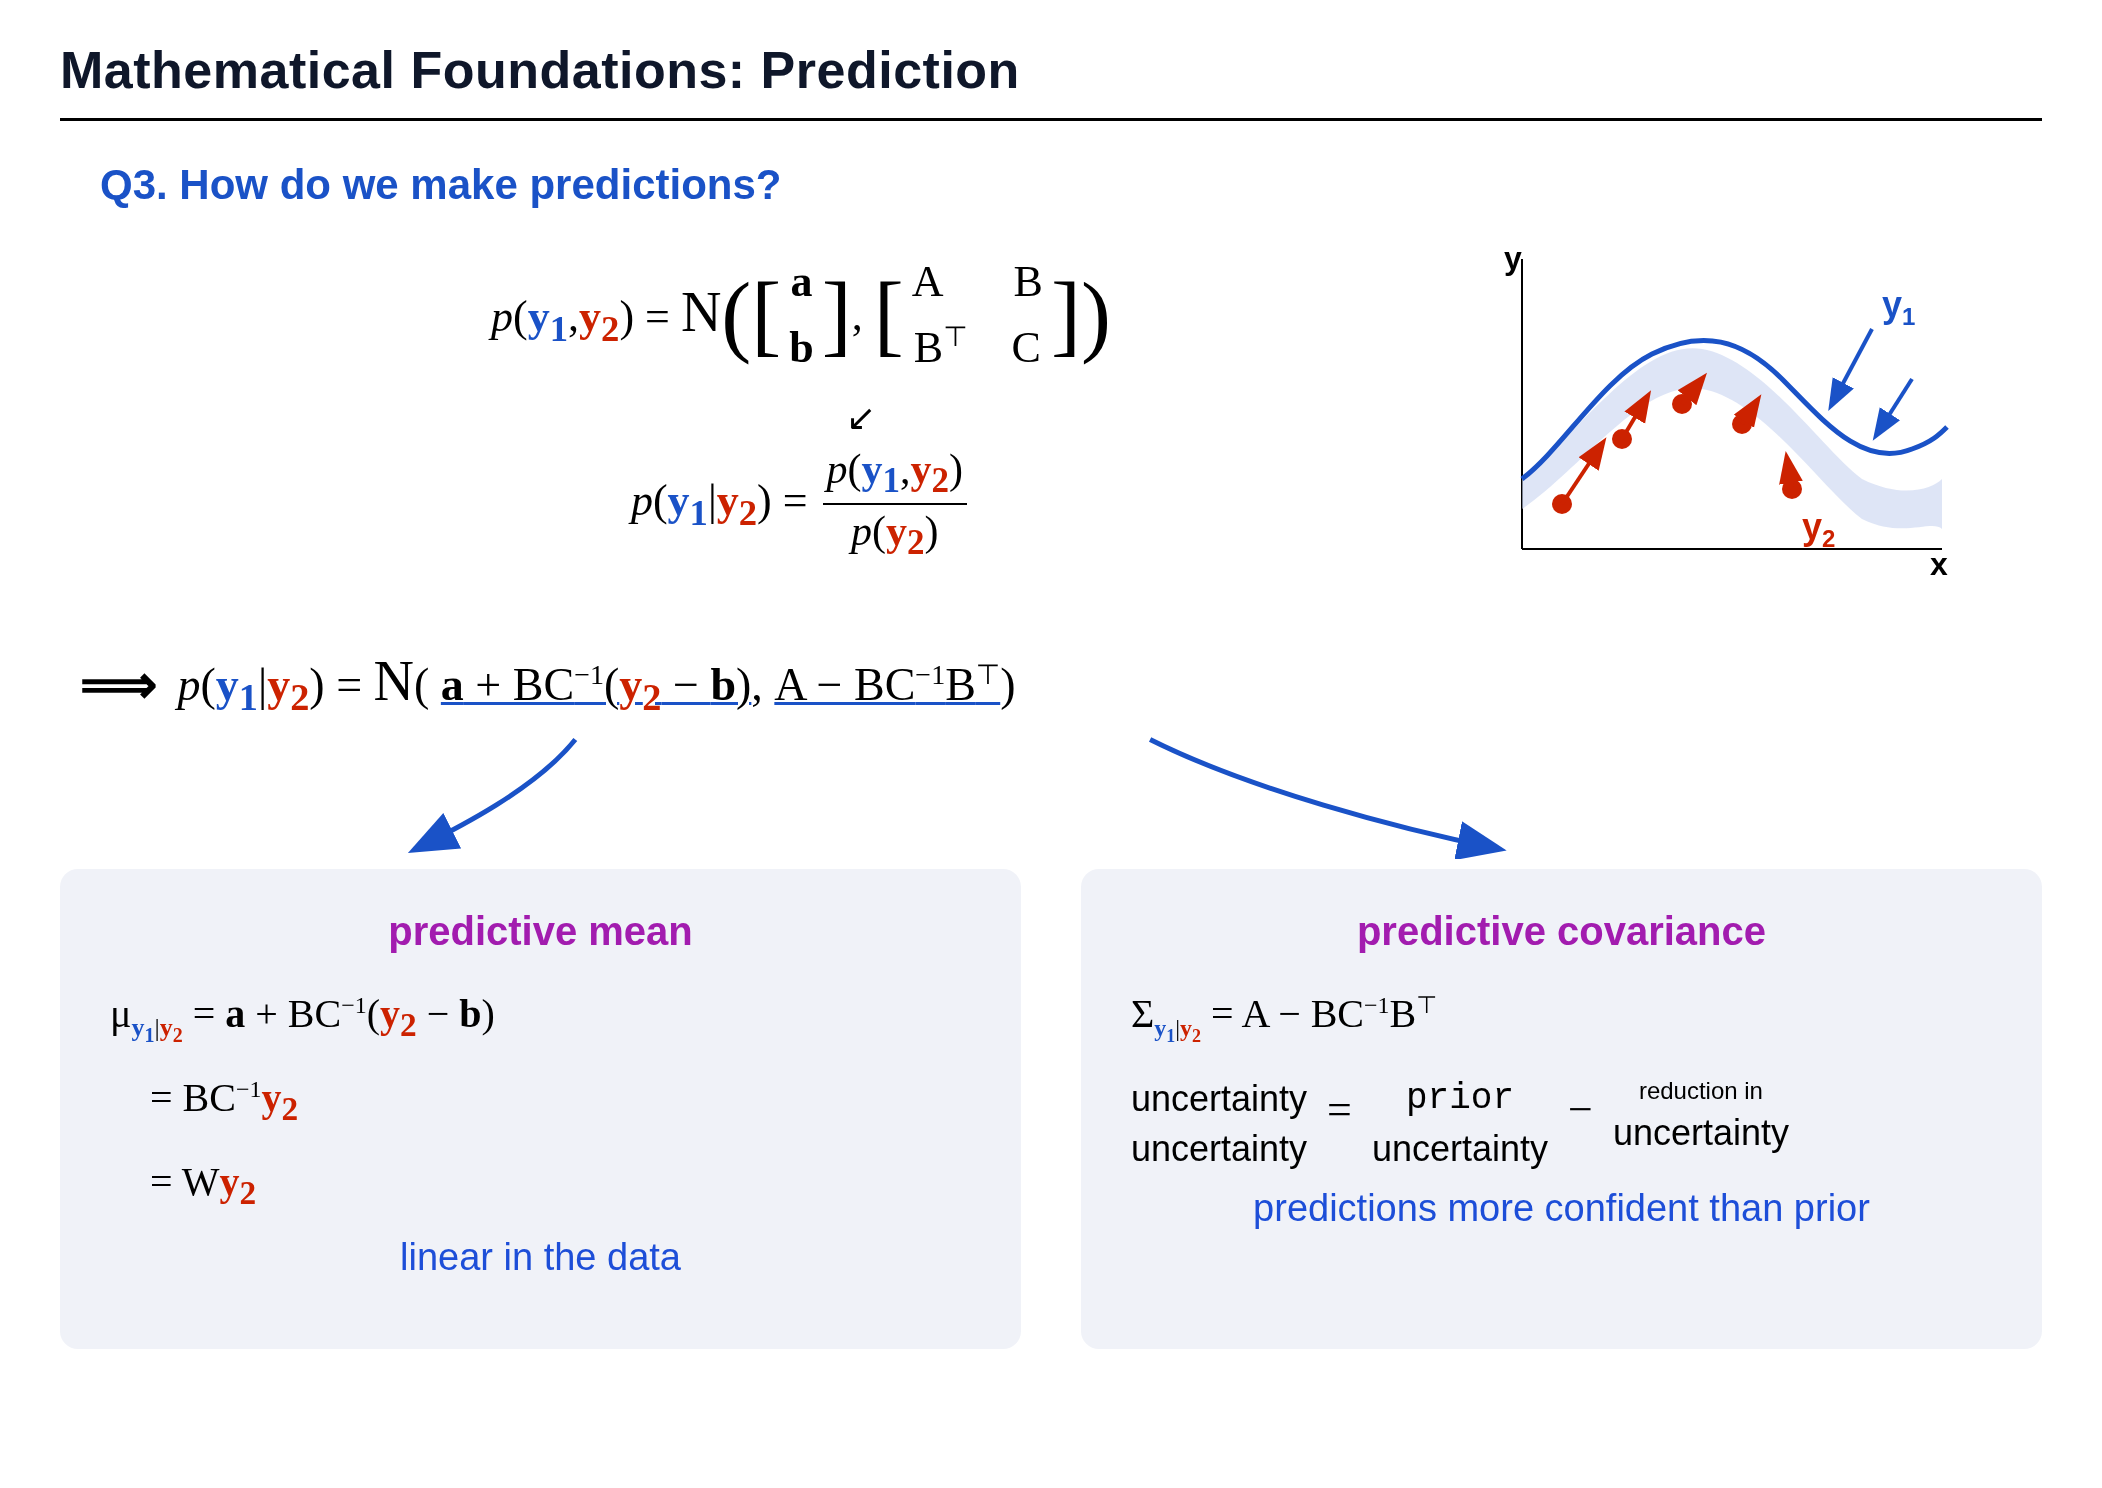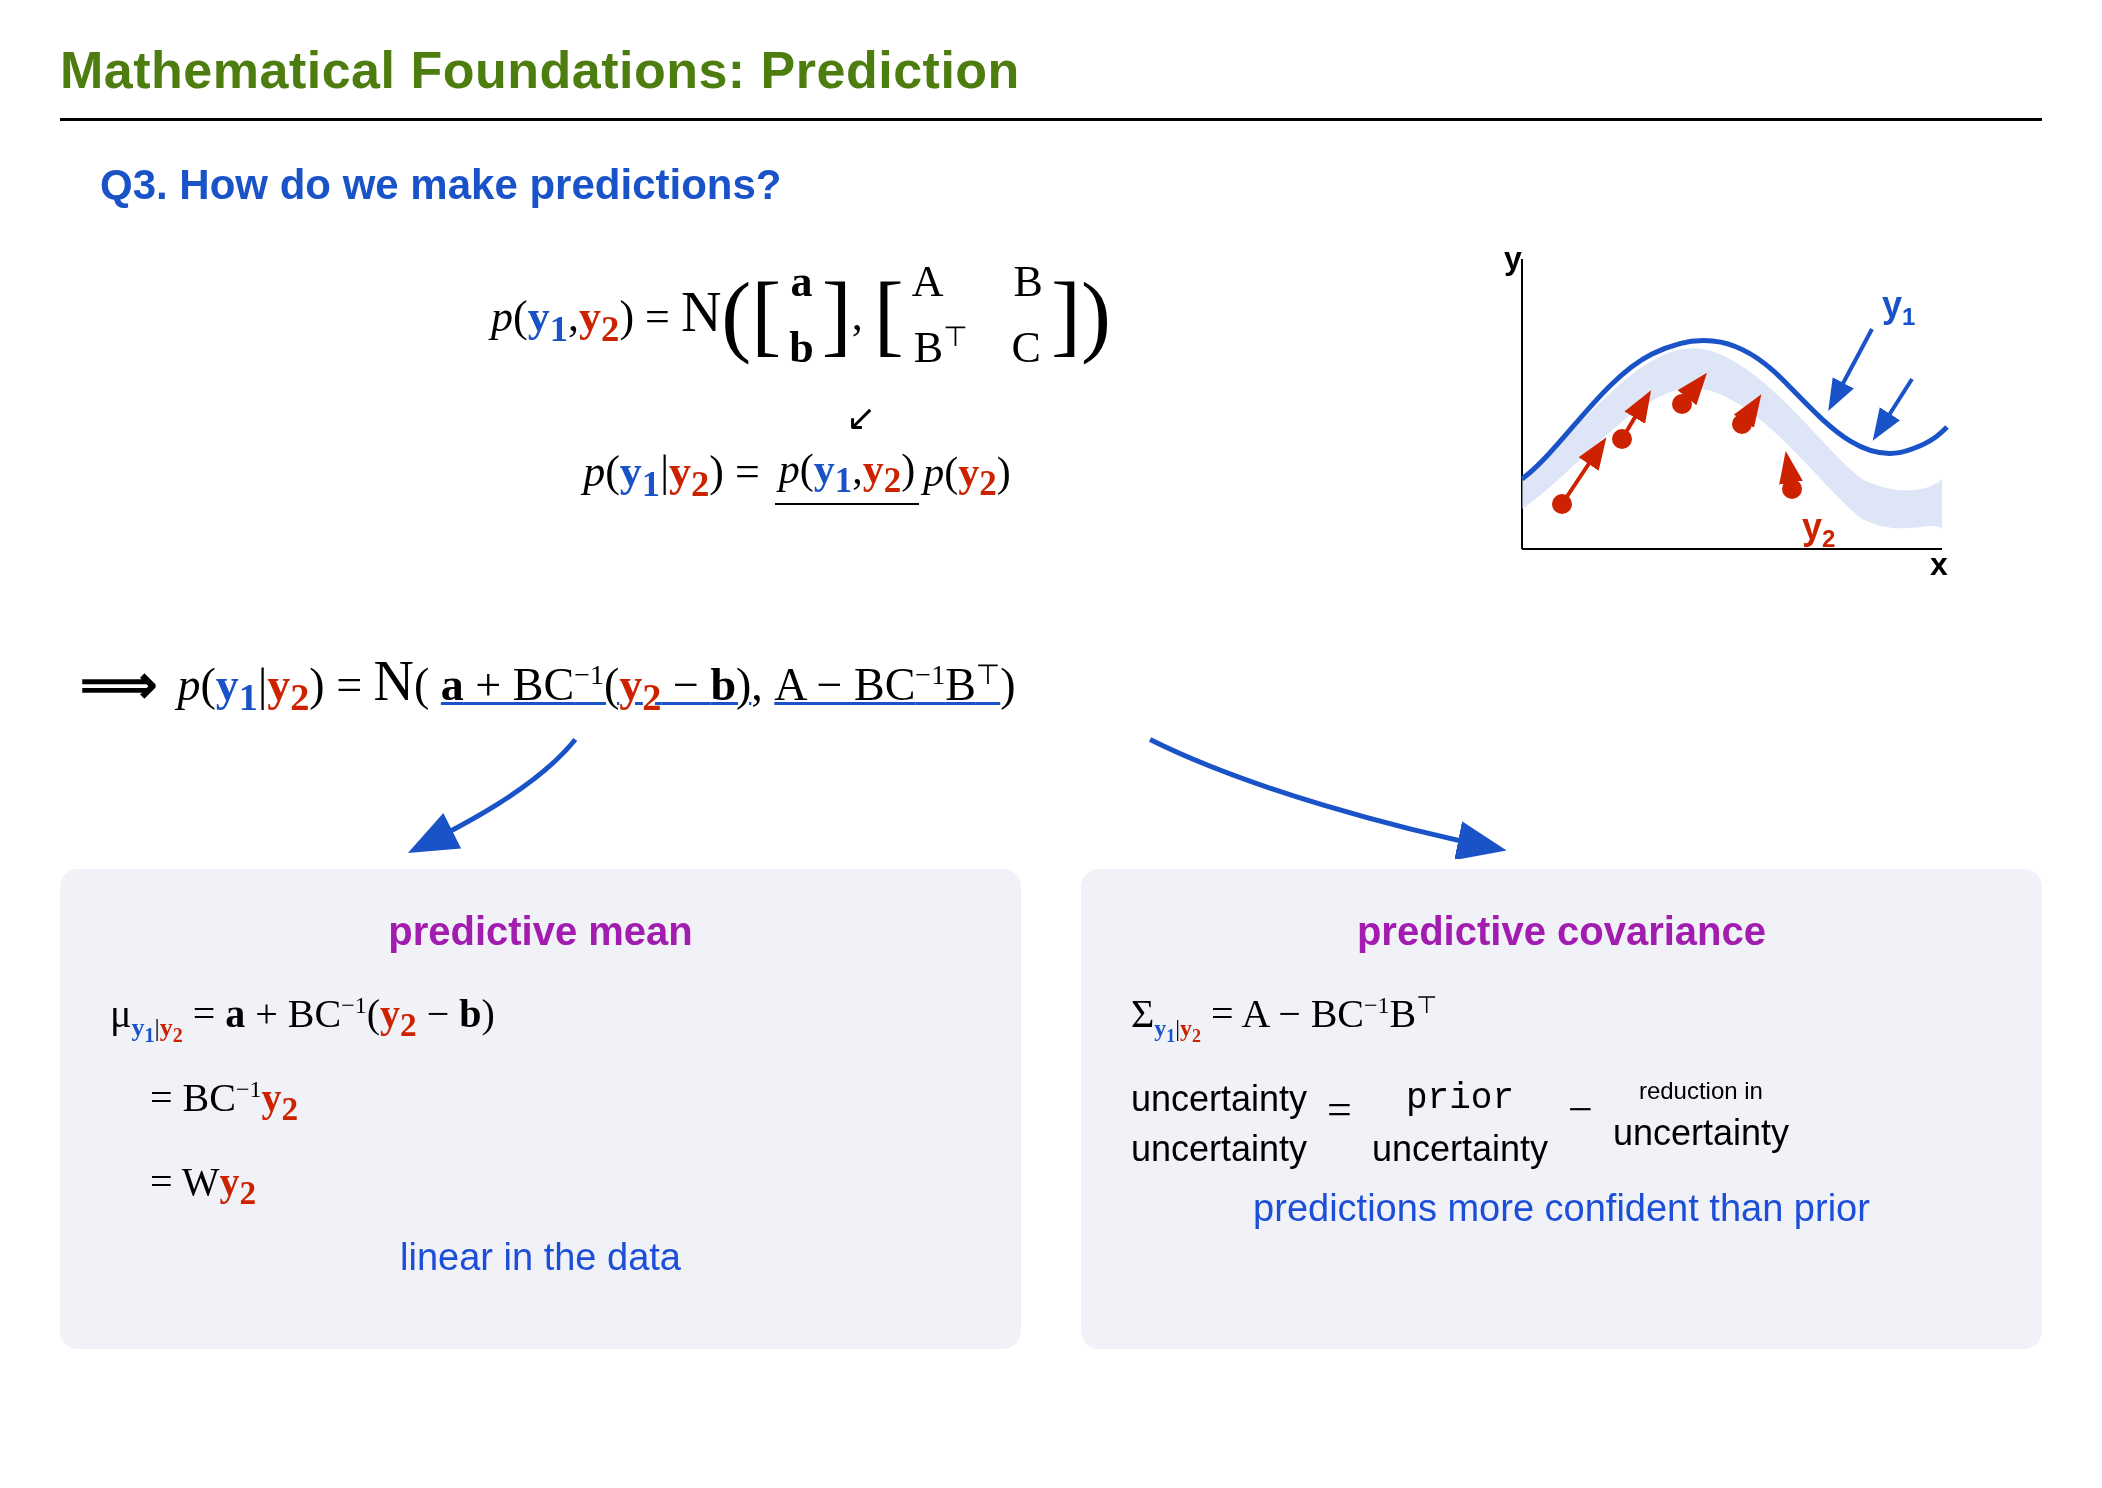--- a/index.html
+++ b/index.html
@@ -9,21 +9,21 @@
       font-family: 'Times New Roman', Times, serif;
       width: 2102px;
       min-height: 1488px;
       padding: 40px 60px;
     }
 
     .page-title {
       font-family: Arial, sans-serif;
       font-size: 52px;
       font-weight: bold;
-      color: #4d7c0f;
+      color: #0f172a;
       margin-bottom: 18px;
       letter-spacing: 0.5px;
     }
 
     .title-underline {
       border-top: 3px solid #000;
       margin-bottom: 40px;
     }
 
     .question {
@@ -105,21 +105,21 @@
     }
 
     .formula-row2 {
       display: flex;
       align-items: center;
       font-size: 44px;
     }
 
     .frac {
       display: inline-flex;
-      flex-direction: row;
+      flex-direction: column;
       align-items: center;
       vertical-align: middle;
       margin: 0 4px;
       justify-content: flex-end;
     }
 
     .frac .num {
       border-bottom: 2px solid #000;
       padding: 0 4px 2px 4px;
       font-size: 42px;

